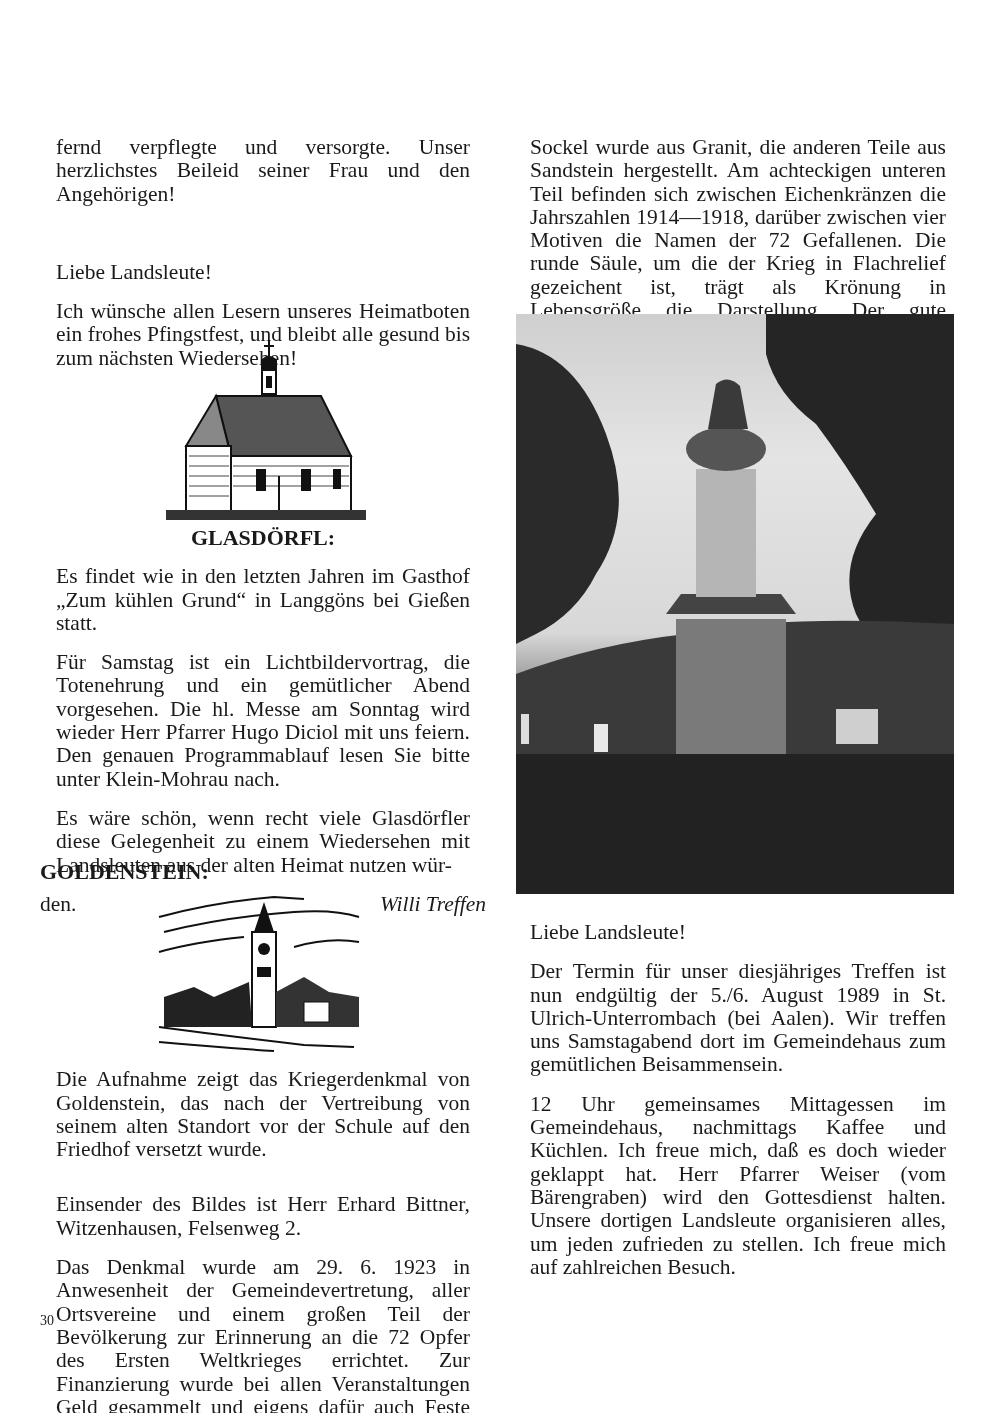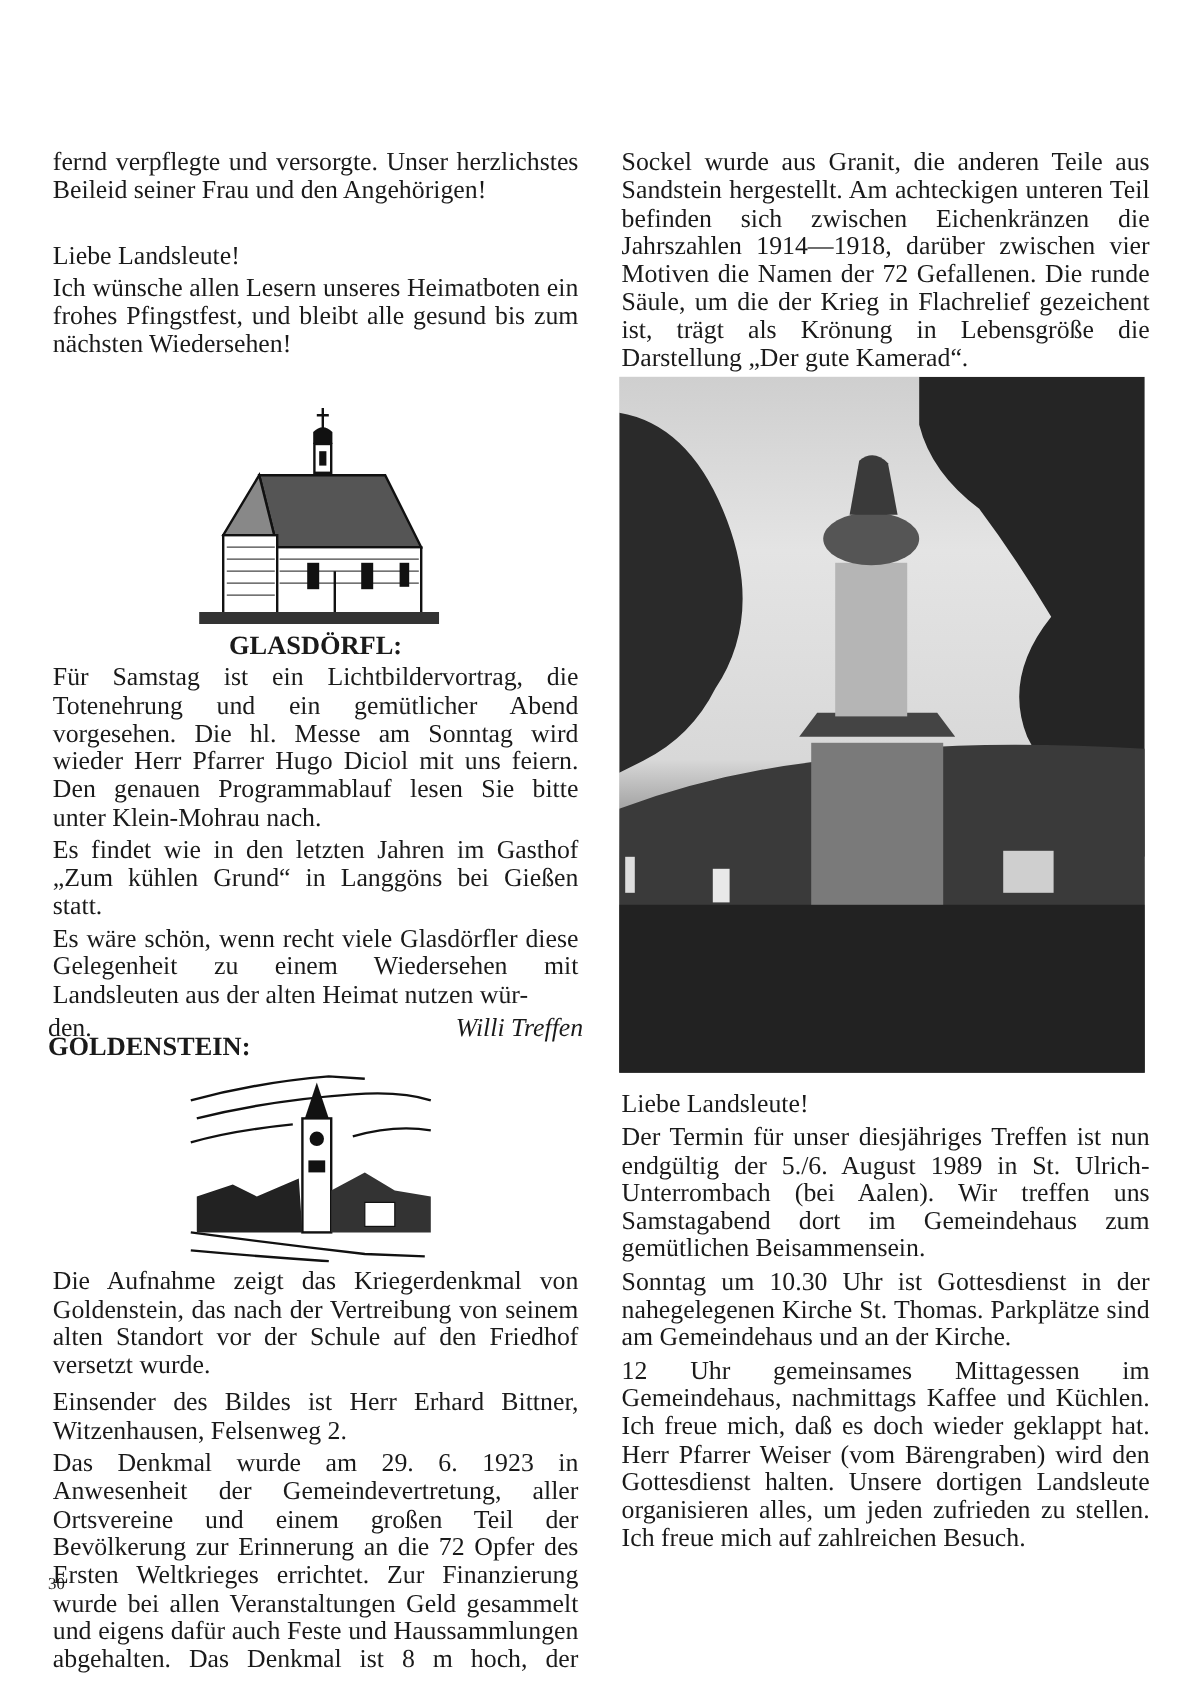--- a/index.html
+++ b/index.html
@@ -1,21 +1,21 @@
 <!DOCTYPE html>
 <html><head>
 <meta charset="utf-8">
 <style>
   html, body { margin: 0; padding: 0; background: #ffffff; }
   body { width: 1000px; height: 1413px; position: relative; overflow: hidden;
          font-family: "Liberation Serif", "DejaVu Serif", serif; color: #1a1a1a; }
   .col { position: absolute; font-size: 21.5px; line-height: 23.3px; }
   .left { left: 40px; width: 446px; }
   .right { left: 514px; width: 448px; }
-  p { margin: 4px; text-align: justify; }
+  p { margin: 16px; text-align: justify; }
   .just-last { text-align-last: justify; }
   .b { font-weight: normal; }
   .i { font-style: italic; }
   .sign { display: flex; justify-content: space-between; }
   .gap { height: 23px; }
   .h { font-weight: bold; font-size: 22px; margin: 0; }
   .wrap-row { display: flex; align-items: center; flex-direction: column; }
   .illus { flex: 0 0 auto; }
   .wraptext { flex: 1 1 auto; }
   .photo { position: absolute; left: 516px; top: 314px; width: 438px; height: 580px;
@@ -60,22 +60,22 @@
         <rect x="140" y="143" width="10" height="22" fill="#111"></rect>
         <rect x="172" y="143" width="8" height="20" fill="#111"></rect>
         <line x1="118" y1="150" x2="118" y2="190" stroke="#111" stroke-width="2"></line>
         <rect x="5" y="184" width="200" height="10" fill="#333"></rect>
       </svg>
     </div>
     <div class="wraptext">
       <p class="h">GLASDÖRFL:</p>
     </div>
   </div>
+  <p>Es findet wie in den letzten Jahren im Gasthof „Zum kühlen Grund“ in Langgöns bei Gießen statt.</p>
   <p>Für Samstag ist ein Lichtbildervortrag, die Totenehrung und ein gemütlicher Abend vorgesehen. Die hl. Messe am Sonntag wird wieder Herr Pfarrer Hugo Diciol mit uns feiern. Den genauen Programmablauf lesen Sie bitte unter Klein-Mohrau nach.</p>
-  <p>Es findet wie in den letzten Jahren im Gasthof „Zum kühlen Grund“ in Langgöns bei Gießen statt.</p>
   <p>Es wäre schön, wenn recht viele Glasdörfler diese Gelegenheit zu einem Wiedersehen mit Landsleuten aus der alten Heimat nutzen wür-</p>
   <div class="sign">
     <span>den.</span>
     <span class="i">Willi Treffen</span>
   </div>
 </div>
 
 <div class="col left" style="top:860px;">
   <p class="h">GOLDENSTEIN:</p>
   <div class="wrap-row">
@@ -128,17 +128,16 @@
     <rect x="320" y="395" width="42" height="35" fill="#cfcfcf"></rect>
     <rect x="5" y="400" width="8" height="30" fill="#ddd"></rect>
   </svg>
 </div>
 
 <div class="col right" style="top:905px;">
   <p class="b">Liebe Landsleute!</p>
   <p>
     <span class="b">Der Termin für unser diesjähriges Treffen</span><span> ist nun endgültig der </span><span class="b">5./6. August 1989</span><span> in St. Ulrich-Unterrombach (bei Aalen). Wir treffen uns Samstagabend dort im Gemeindehaus zum gemütlichen Beisammensein.</span>
   </p>
-  <p>Sonntag um 10.30 Uhr ist Gottesdienst in der nahegelegenen Kirche St. Thomas. Parkplätze sind am Gemeindehaus und an der Kirche.</p>
   <p>12 Uhr gemeinsames Mittagessen im Gemeindehaus, nachmittags Kaffee und Küchlen. Ich freue mich, daß es doch wieder geklappt hat. Herr Pfarrer Weiser (vom Bärengraben) wird den Gottesdienst halten. Unsere dortigen Landsleute organisieren alles, um jeden zufrieden zu stellen. Ich freue mich auf zahlreichen Besuch.</p>
 </div>
 
 <div class="pagenum">30</div>
 
 </body></html>

